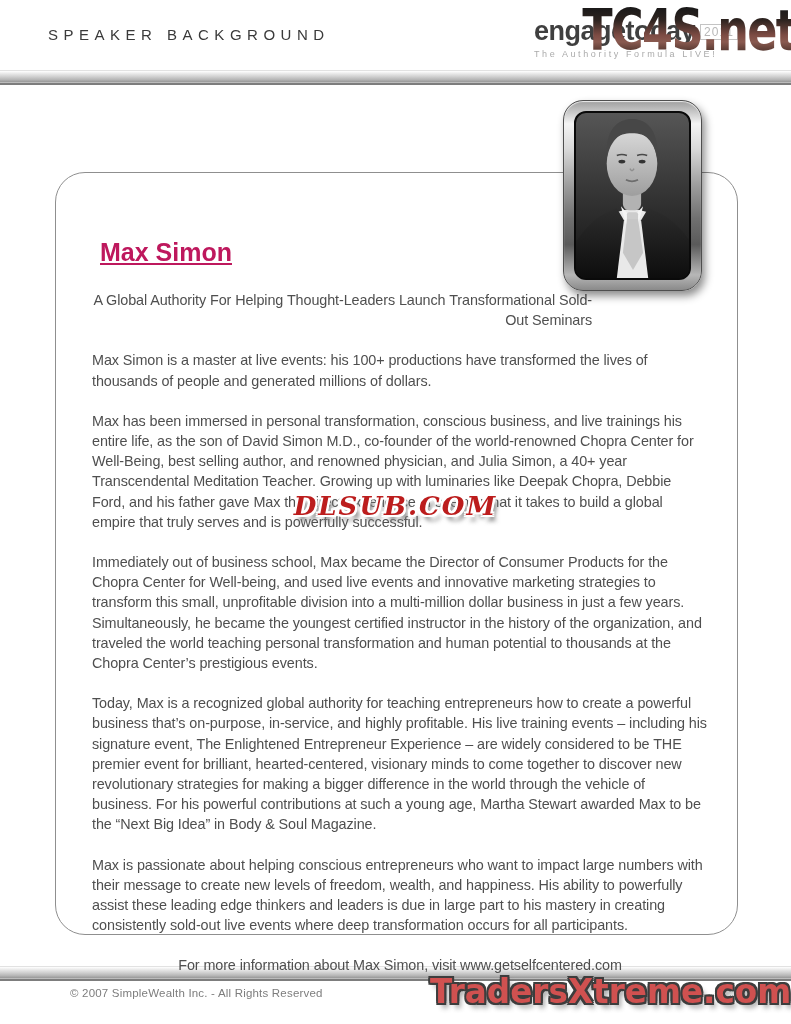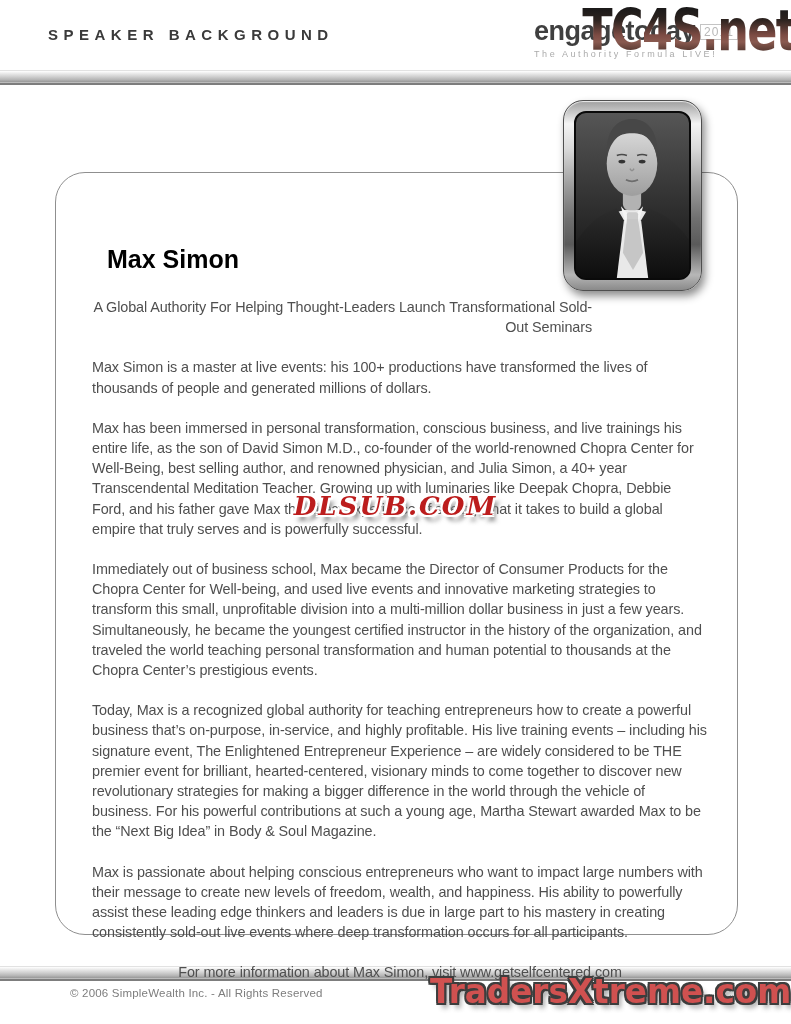--- a/index.html
+++ b/index.html
@@ -8,21 +8,21 @@
     background:#ffffff;
     font-family:"Liberation Sans", sans-serif;
     position:relative;
     overflow:hidden;
   }
   .page { position:absolute; inset:0; width:791px; height:1024px; overflow:hidden; }
 
   
   .header-title {
     position:absolute; left:48px; top:26px;
-    font-size:15px; font-weight:700; letter-spacing:5.5px;
+    font-size:15px; font-weight:400; letter-spacing:5.5px;
     color:#3a3a3a; white-space:nowrap;
   }
   .logo { position:absolute; left:534px; top:16px; }
   .logo-row { white-space:nowrap; }
   .brand {
     font-size:27px; font-weight:700; color:#3f3f3f; letter-spacing:-0.5px;
   }
   .year-badge {
     display:inline-block; margin-left:5px; position:relative; top:-4px;
     border:1px solid #c4c4c4; color:#b8b8b8;
@@ -48,22 +48,22 @@
     position:absolute; left:55px; top:172px; width:681px; height:761px;
     border:1px solid #8f8f8f; border-radius:30px; background:#ffffff;
   }
 
   .card-content {
     position:absolute; left:92px; top:230px; width:616px;
     color:#4f4f4f; font-size:14.4px; line-height:20.2px; letter-spacing:-0.1px;
     z-index:3;
   }
   .speaker-name {
-    font-size:25px; line-height:28px; font-weight:700; color:#000000;
-    margin:15px; letter-spacing:0;
+    font-size:25px; line-height:28px; font-weight:700; color:#be185d;
+    margin:8px; letter-spacing:0;text-decoration:underline;
   }
   .speaker-subtitle { margin-top:24px; width:500px;text-align:right; }
   .bio { margin:20px 0 0 0; }
   .more-info { margin:20px 0 0 0;text-align:center; }
 
   
   .photo-frame {
     position:absolute; left:563px; top:100px; width:137px; height:189px;
     border-radius:20px; z-index:5;
     background:linear-gradient(180deg,#9e9e9e 0%,#f4f4f4 12%,#dadada 25%,#9c9c9c 45%,#707070 62%,#5a5a5a 76%,#b7b7b7 92%,#8a8a8a 100%);
@@ -179,15 +179,15 @@
         <path d="M54,55 Q56,59 58,55" stroke="#8f8f8f" stroke-width="1.4" fill="none"></path>
         <path d="M50,66 Q56,69 62,66" stroke="#6d6d6d" stroke-width="1.6" fill="none"></path>
       </svg>
     </div>
   </div>
 
   <div class="wm-top">TC4S.net</div>
   <div class="wm-mid">DLSUB.COM</div>
   <div class="wm-bottom">TradersXtreme.com</div>
 
-  <div class="copyright">© 2006 SimpleWealth Inc. - All Rights Reserved</div>
+  <div class="copyright">© 2007 SimpleWealth Inc. - All Rights Reserved</div>
 
 </div>
 
 </body></html>

